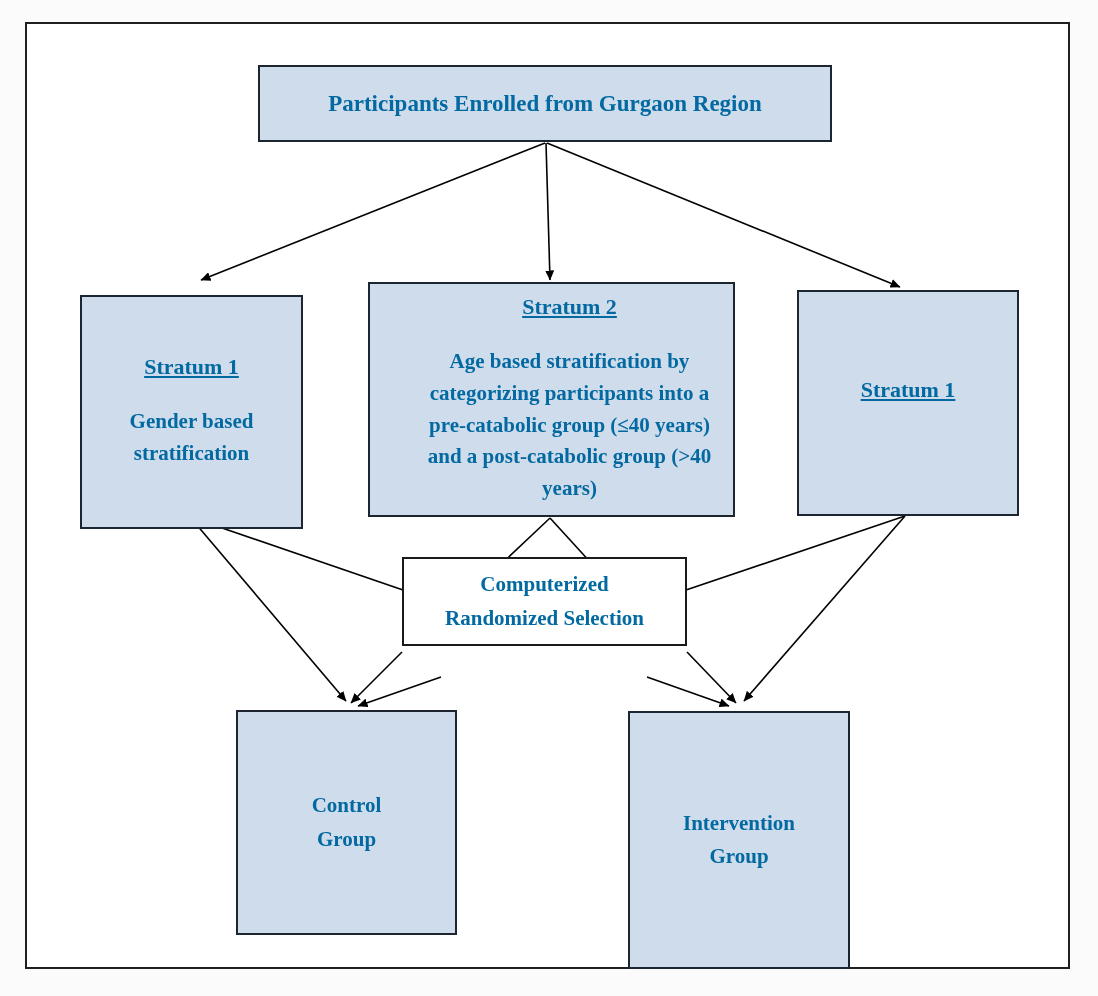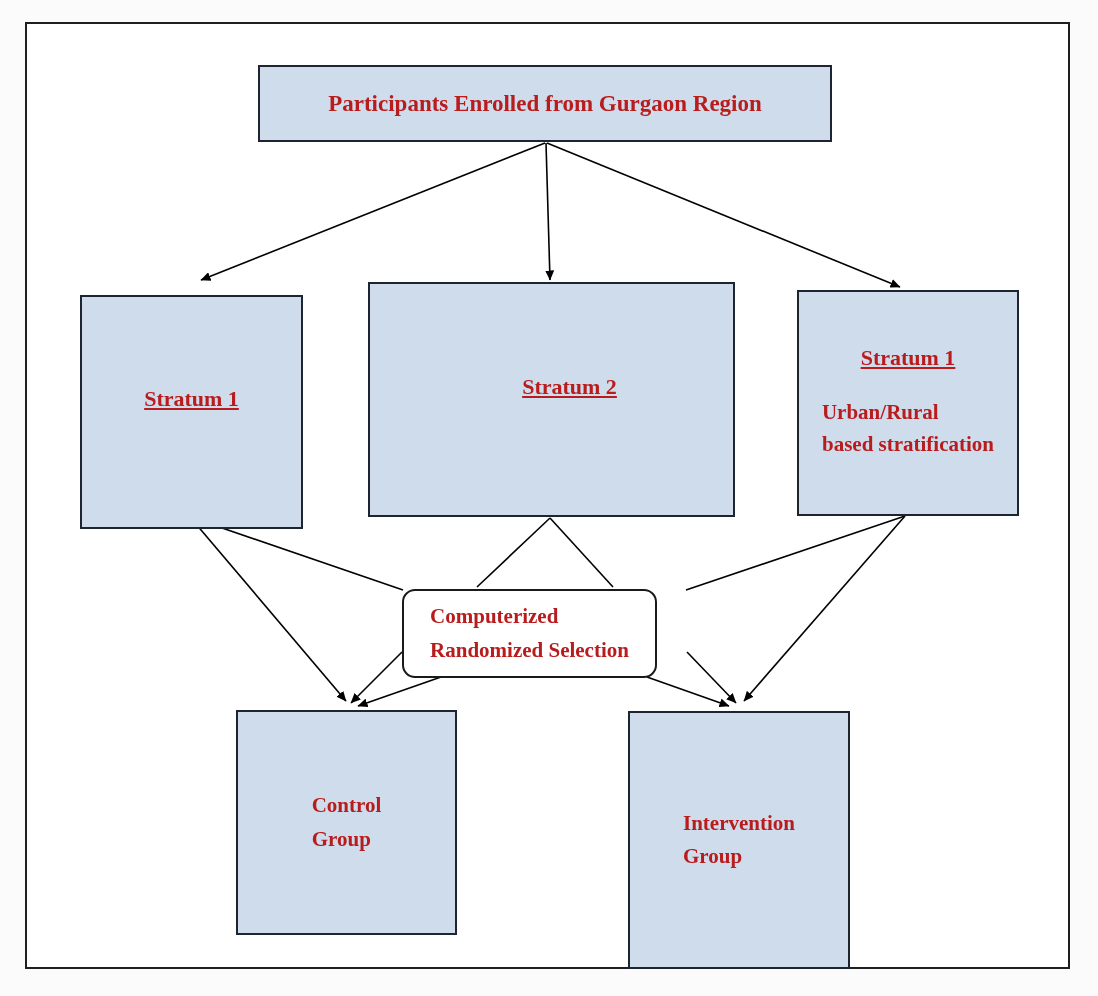--- a/index.html
+++ b/index.html
@@ -35,33 +35,34 @@
     pointer-events: none;
   }
   .box {
     position: absolute;
     box-sizing: border-box;
     border: 2px solid #1d2530;
     display: flex;
     flex-direction: column;
     align-items: center;
     justify-content: center;
+    text-align: center;
     font-weight: bold;
-    color: #b91c1c;
+    color: #0369a1;
   }
   .blue { background: #cfdcec; }
   .white { background: #ffffff; border-color: #1a1a1a; }
   .title-box {
     left: 258px; top: 65px; width: 574px; height: 77px;
     font-size: 23px;
   }
   .stratum-1 { left: 80px;  top: 283px; width: 223px; height: 234px; margin-top: 12px; }
   .stratum-2 { left: 368px; top: 282px; width: 367px; height: 235px; padding-left: 36px; }
   .stratum-3 { left: 797px; top: 290px; width: 222px; height: 226px; }
-  .randomizer { left: 402px; top: 589px; width: 255px; height: 89px; border-radius: 13px; }
+  .randomizer { left: 402px; top: 557px; width: 285px; height: 89px; }
   .control      { left: 236px; top: 710px; width: 221px; height: 225px; }
   .intervention { left: 628px; top: 711px; width: 222px; height: 258px; }
   .heading {
     font-size: 22px;
     text-decoration: underline;
     margin-bottom: 26px;
   }
   .body-text {
     font-size: 21px;
     line-height: 1.52;
@@ -105,30 +106,35 @@
     <line x1="687" y1="652" x2="736" y2="703" stroke="#000" stroke-width="1.6" marker-end="url(#ah)"></line>
     <line x1="647" y1="677" x2="729" y2="706" stroke="#000" stroke-width="1.6" marker-end="url(#ah)"></line>
   </svg>
 
   <div class="box blue title-box">
     <span>Participants Enrolled from Gurgaon Region</span>
   </div>
 
   <div class="box blue stratum-1">
     <span class="heading">Stratum 1</span>
+    <span class="body-text">Gender based
+stratification</span>
   </div>
 
   <div class="box blue stratum-2">
     <span class="heading">Stratum 2</span>
+    <span class="body-text">Age based stratification by
+categorizing participants into a
+pre-catabolic group (≤40 years)
+and a post-catabolic group (&gt;40
+years)</span>
   </div>
 
   <div class="box blue stratum-3">
     <span class="heading">Stratum 1</span>
-    <span class="body-text">Urban/Rural
-based stratification</span>
   </div>
 
   <div class="box white randomizer">
     <span class="rand-text">Computerized
 Randomized Selection</span>
   </div>
 
   <div class="box blue control">
     <span class="group-text">Control
 Group</span>

